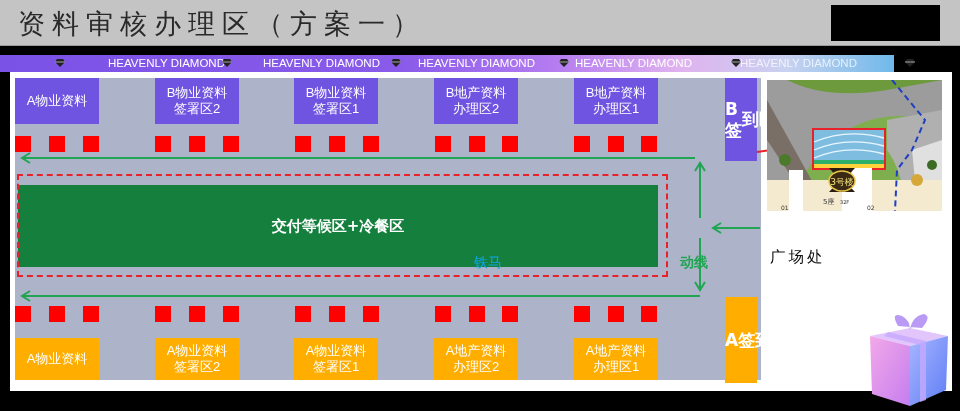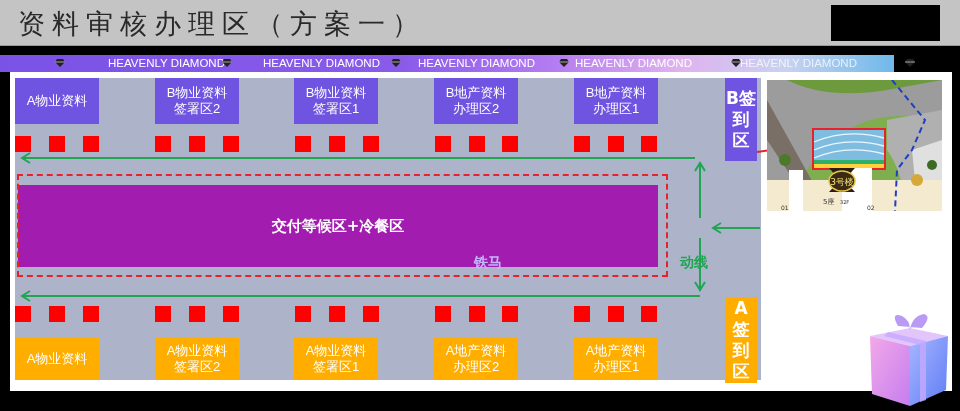--- a/index.html
+++ b/index.html
@@ -13,26 +13,26 @@
     background: linear-gradient(90deg, #7a52e6 0%, #8a5bea 45%, #b47cf0 62%, #e0b2ef 76%, #c8d2f0 88%, #6fb9ea 100%); }
   .banner-item { top: 0; height: 17px; line-height: 17px; font-size: 11.5px; color: #fff; white-space: nowrap; font-family: "Liberation Sans", sans-serif; }
   .gem { top: 3px; width: 10px; height: 10px; }
   .frame { left: 10px; top: 72px; width: 942px; height: 319px; background: #fff; }
   .floor { left: 15px; top: 78px; width: 746px; height: 302px; background: #adb4ca; }
   .booth { width: 84px; display: flex; align-items: center; justify-content: center; text-align: center;
     color: #fff; font-size: 13px; line-height: 16px; font-family: "Liberation Sans", sans-serif; }
   .booth-b { background: #6e54e0; top: 78px; height: 46px; }
   .booth-a { background: #ffae00; top: 338px; height: 42px; }
   .sq { width: 16px; height: 16px; background: #ff0000; }
-  .checkin { width: 32px; display: flex; flex-direction: column; align-items: center; justify-content: center;
+  .checkin { width: 32px; display: flex; flex-direction: row; align-items: center; 
     color: #fff; font-size: 17px; line-height: 21px; font-weight: bold; }
-  .waiting { left: 18px; top: 185px; width: 640px; height: 82px; background: #a21caf;
+  .waiting { left: 18px; top: 185px; width: 640px; height: 82px; background: #15803d;
     color: #fff; font-size: 15px; font-weight: bold; display: flex; align-items: center; justify-content: center; }
   .fence { left: 17px; top: 174px; width: 651px; height: 103px; border: 2px dashed #e8212a; }
-  .label-red { color: #c4b5fd; font-size: 14px; font-weight: bold; }
+  .label-red { color: #0ea5e9; font-size: 14px; font-weight: normal; }
   .label-green { color: #21a553; font-size: 14px; font-weight: bold; }
   .map { left: 767px; top: 80px; width: 175px; height: 131px; overflow: hidden; background: #fdba74; }
   .note { left: 770px; top: 243px; width: 175px; font-size: 15.5px; line-height: 28px; letter-spacing: 3px; color: #111; }
   .gift { left: 862px; top: 308px; width: 90px; height: 100px; }
 </style>
 </head>
 <body>
 
 <div class="abs header"></div>
 <div class="abs title">资料审核办理区（方案一）</div>
@@ -227,20 +227,21 @@
     <text x="14" y="130" font-size="6" fill="#333" font-family="DejaVu Sans, sans-serif">01</text>
     <text x="100" y="130" font-size="6" fill="#333" font-family="DejaVu Sans, sans-serif">02</text>
     <path d="M125 0 L158 40 L145 70 L130 90 L128 131" stroke="#1e3fc4" stroke-width="2" stroke-dasharray="6,4" fill="none"></path>
     <circle cx="18" cy="80" r="6" fill="#4a7a2a"></circle>
     <circle cx="150" cy="100" r="6" fill="#d6a83a"></circle>
     <circle cx="165" cy="85" r="5" fill="#3d6b25"></circle>
   </svg>
 </div>
 
 <div class="abs note">
+  <div>广场处</div>
 </div>
 
 <svg class="abs gift" viewBox="0 0 90 100">
   <defs>
     <linearGradient id="gboxL" x1="0" y1="0" x2="1" y2="1">
         <stop offset="0" stop-color="#f3a9e8"></stop>
         <stop offset="1" stop-color="#c57df0"></stop>
       </linearGradient>
     <linearGradient id="gboxR" x1="0" y1="0" x2="1" y2="1">
         <stop offset="0" stop-color="#a7b6ff"></stop>

